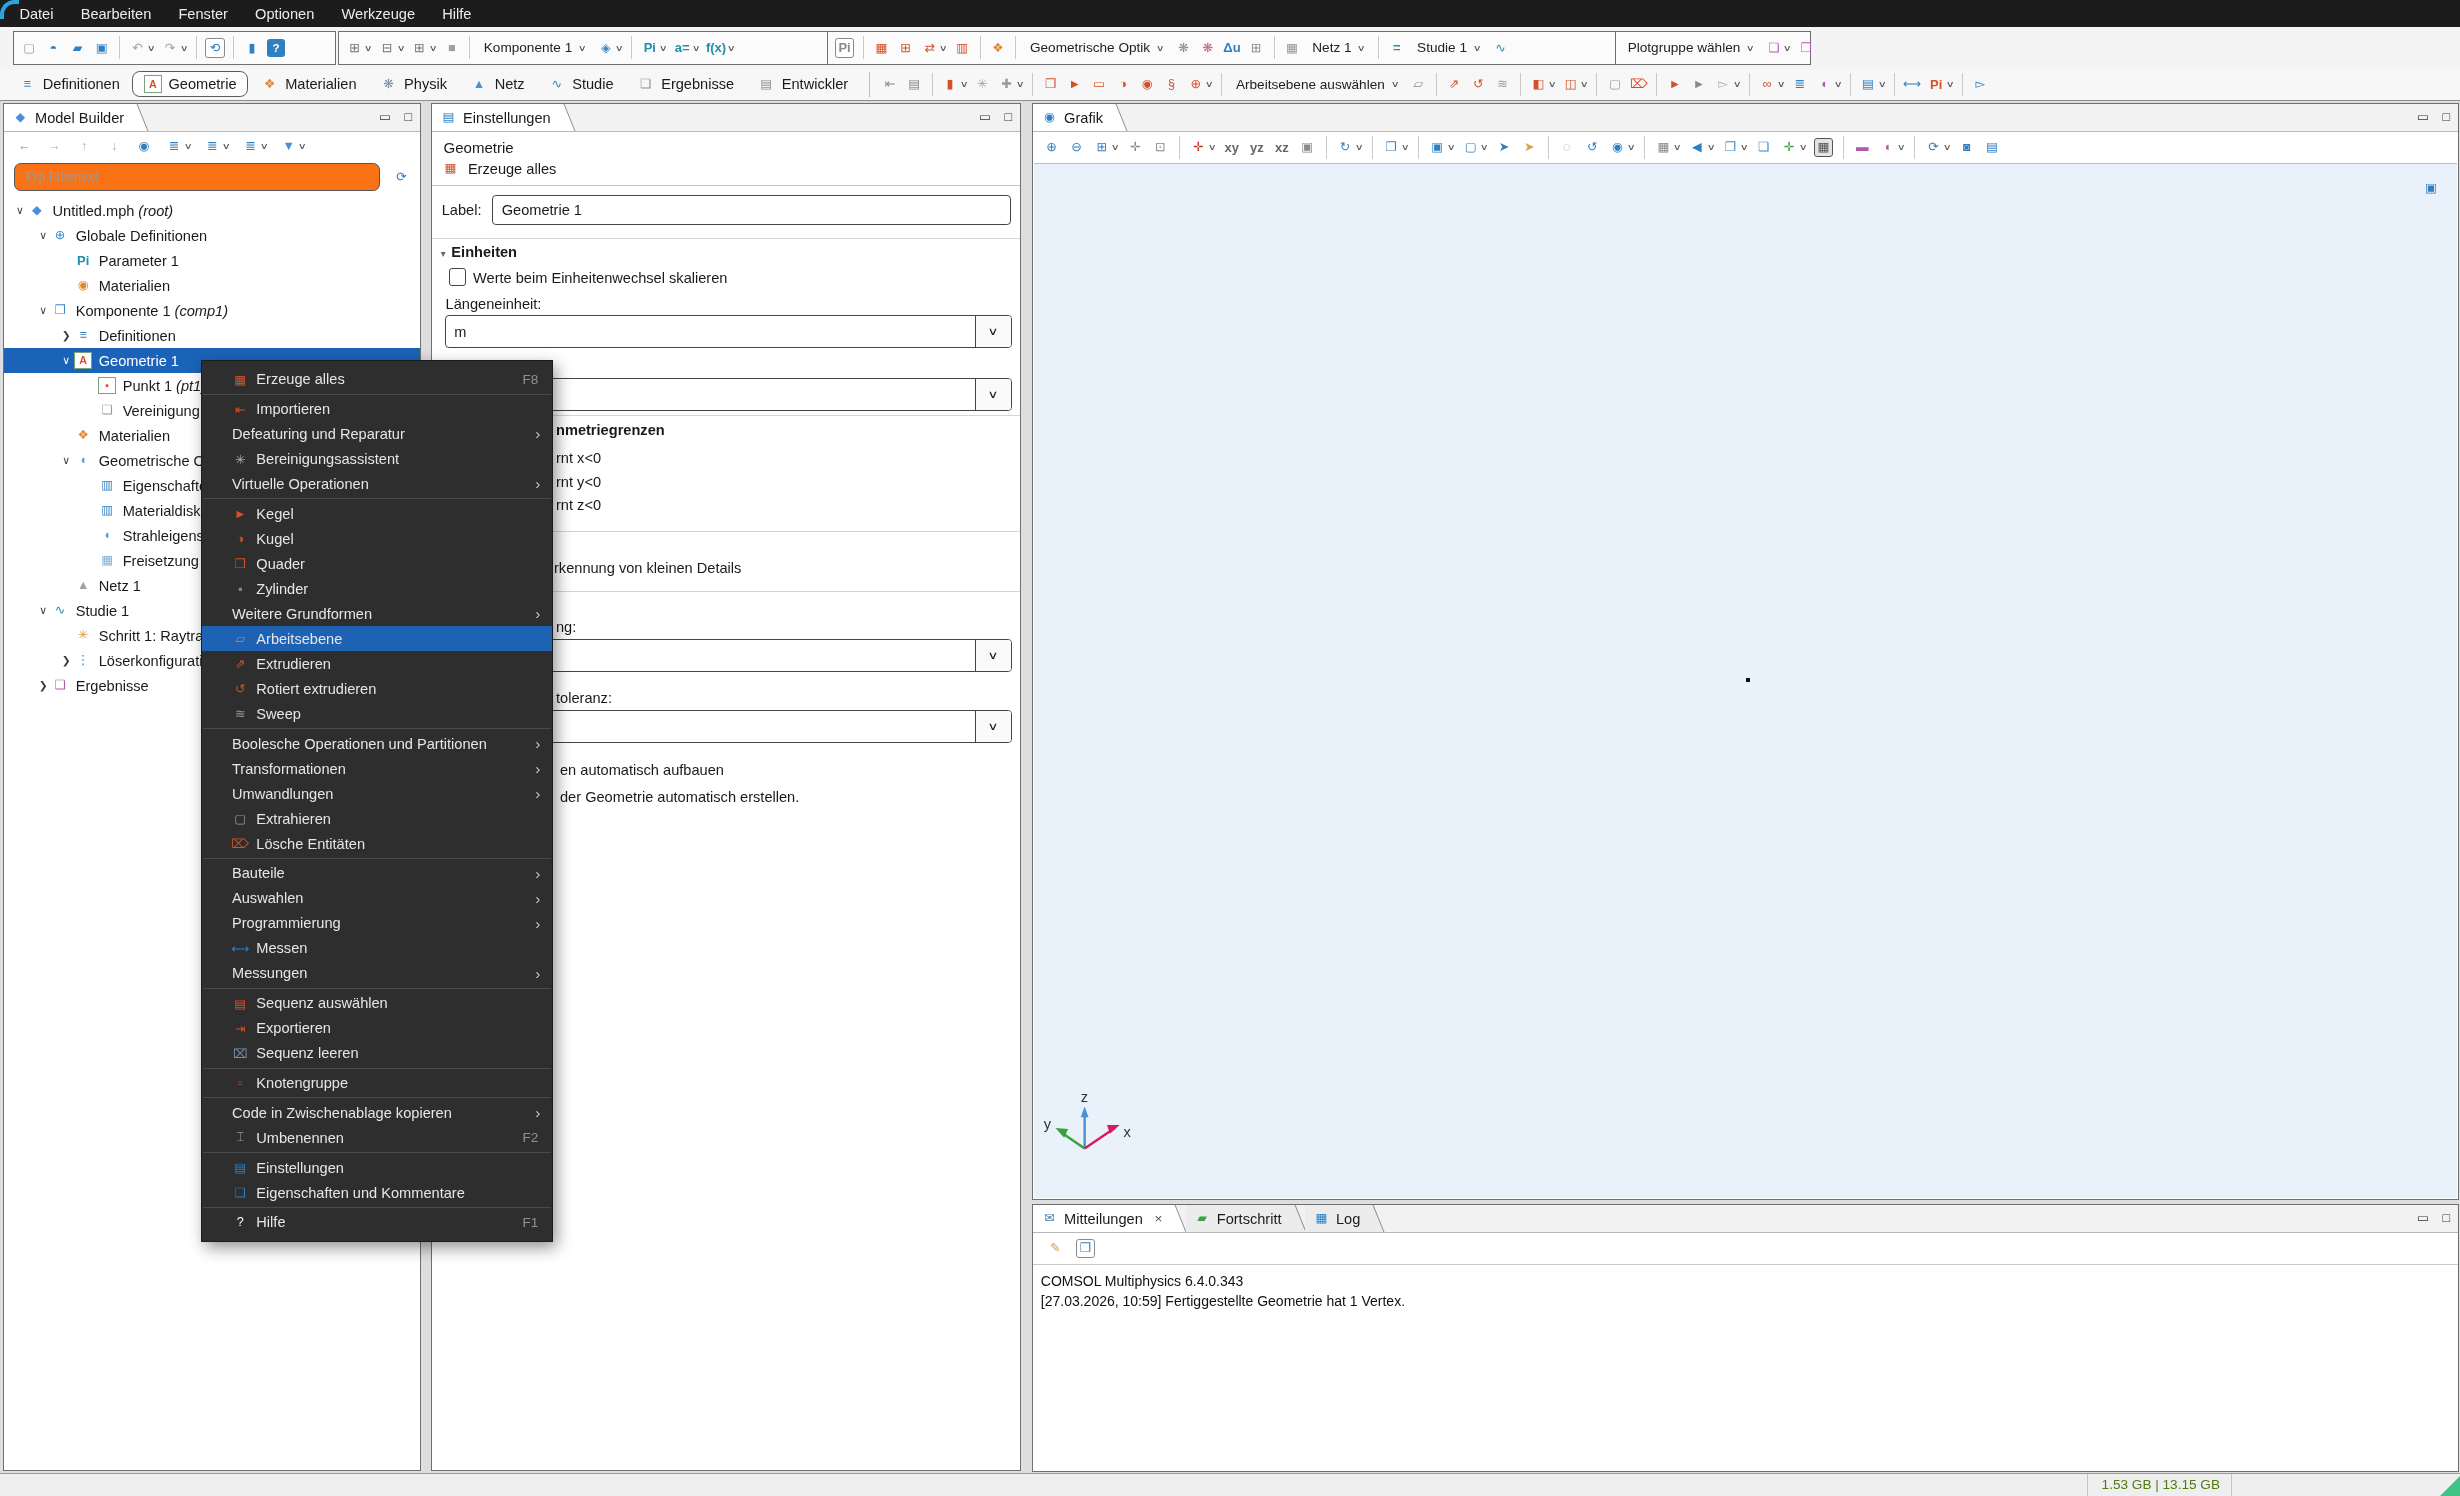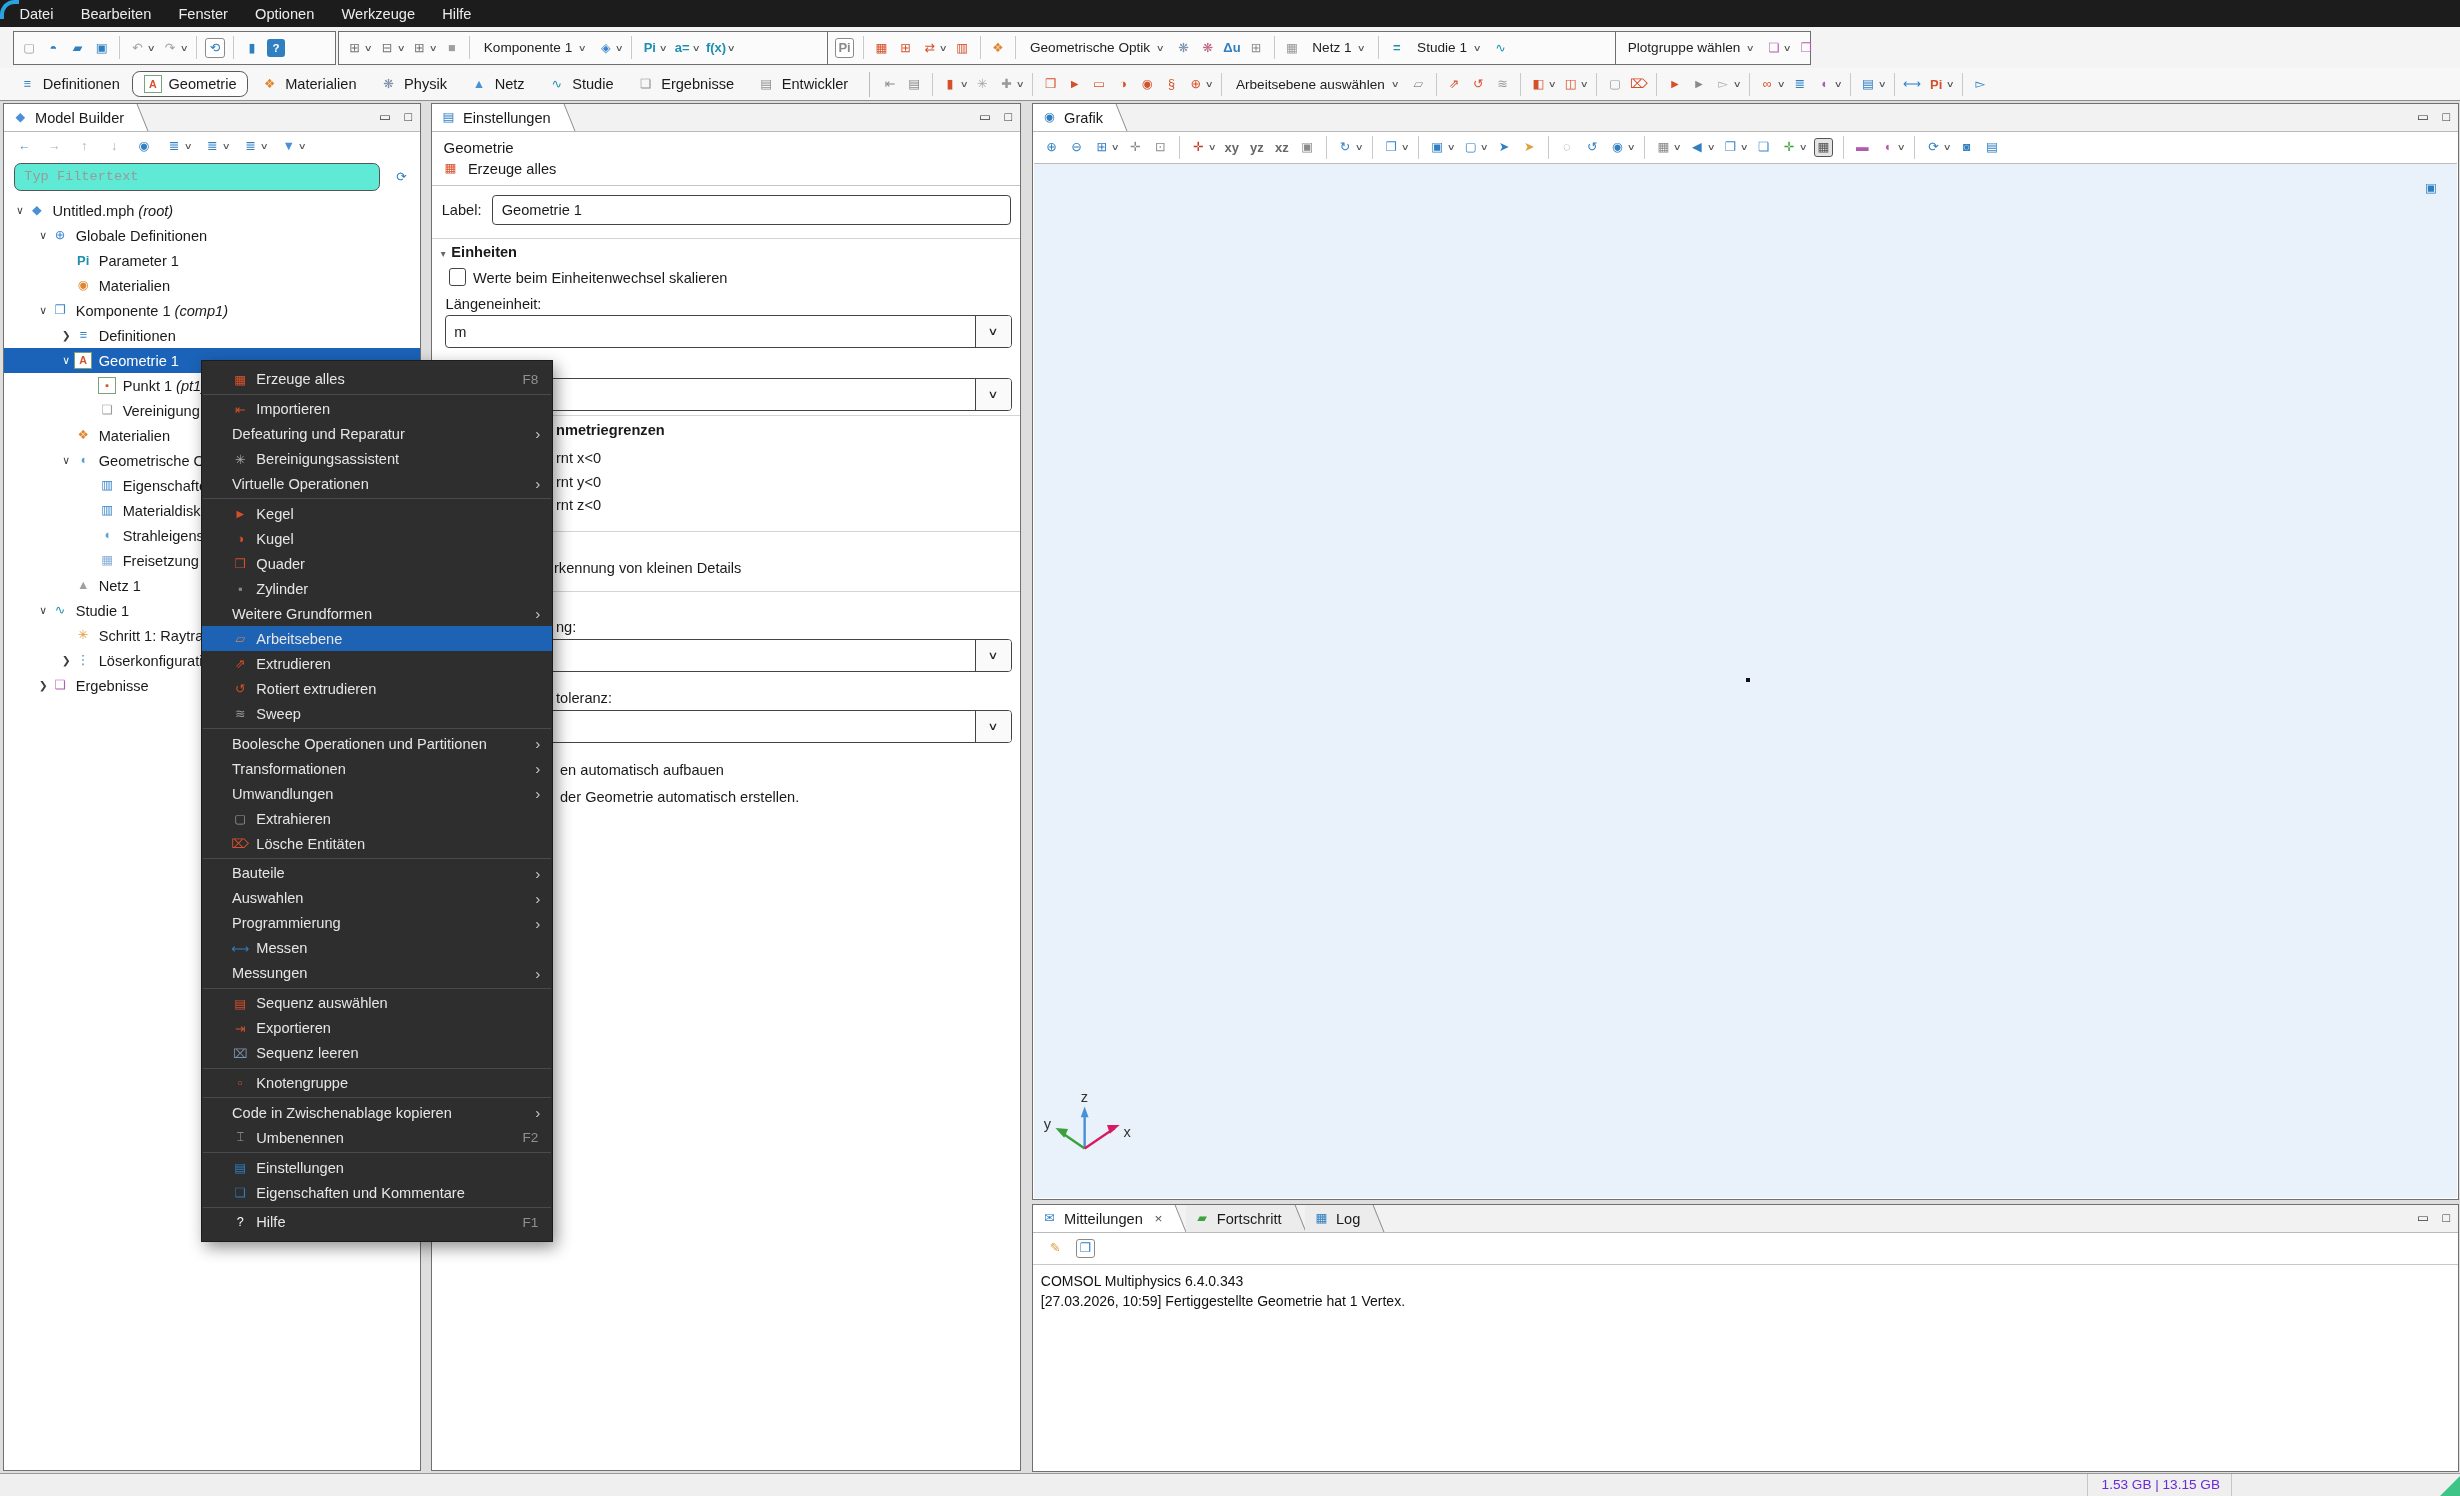--- a/index.html
+++ b/index.html
@@ -42,21 +42,21 @@
   .ptab .icn{position:relative;z-index:2;}
   .ptab.inactive{background:#ececec;}
   .ptab.inactive::after{background:#ececec;}
   .winbtns{position:absolute;right:7.8px;top:0;height:27px;display:flex;align-items:center;gap:13.6px;z-index:3;}
   .wbtn{font-size:12.6px;color:#333;line-height:1;}
   .tab-close{font-size:13.6px;color:#555;margin-left:5.8px;position:relative;z-index:2;}
 
   
   #mb-toolbar{height:29px;display:flex;align-items:center;gap:8.7px;padding:0 9.7px;}
   #mb-filter-row{position:relative;height:37px;}
-  #mb-filter{position:absolute;left:9.7px;top:1.9px;width:345px;height:26px;border:1.5px solid #555;border-radius:6.8px;padding:0 9.7px;font-size:13.6px;font-family:Liberation Mono, monospace;color:#333;background:#5eead4;outline:none;}
+  #mb-filter{position:absolute;left:9.7px;top:1.9px;width:345px;height:26px;border:1.5px solid #555;border-radius:6.8px;padding:0 9.7px;font-size:13.6px;font-family:Liberation Serif, serif;color:#333;background:#f97316;outline:none;}
   #mb-filter::placeholder{color:#9a9a9a;}
   #mb-refresh{position:absolute;right:7.8px;top:5.8px;}
   #tree{position:relative;}
   .trow{position:relative;height:25px;display:flex;align-items:center;white-space:nowrap;}
   .trow.selected{background:#1b63b8;color:#fff;}
   .texp{width:16.5px;flex:none;font-size:10.7px;color:#3c3c3c;text-align:center;}
   .trow.selected .texp{color:#fff;}
   .trow .icn{margin-right:6.8px;}
   .tsuffix{font-style:italic;margin-left:3.9px;}
 
@@ -78,21 +78,21 @@
   #gfx-canvas{position:absolute;left:1px;right:1px;top:59px;bottom:1px;background:#e9f1fb;border-top:1px solid #bcbcbc;}
   #gfx-point{position:absolute;width:3.9px;height:3.9px;background:#111;}
   #gfx-context-icon{position:absolute;}
 
   
   #msg-toolbar{height:31px;display:flex;align-items:center;gap:7.8px;padding:0 11.6px;border-bottom:1px solid #c9c9c9;}
   .msg-line{position:absolute;left:7.8px;font-size:14px;color:#111;white-space:nowrap;}
 
   
   #statusbar{position:absolute;left:0;bottom:0;right:0;height:22px;background:#efefef;border-top:1px solid #9a9a9a;}
-  #mem{position:absolute;right:241px;top:2.9px;font-size:13.6px;color:#6d28d9;}
+  #mem{position:absolute;right:241px;top:2.9px;font-size:13.6px;color:#4d7c0f;}
   .stsep{position:absolute;top:0;bottom:0;width:1px;background:#c6c6c6;}
   #green-corner{position:absolute;right:0;bottom:0;width:0;height:0;border-bottom:21.3px solid #3ec487;border-left:21.3px solid transparent;}
 
   
   #context-menu{position:absolute;left:201px;top:360px;width:350px;background:#2e2e2e;border:1px solid #1c1c1c;
                 box-shadow:3.9px 5.8px 15.5px rgba(0,0,0,0.45);padding:5.8px 0;z-index:50;}
   .mitem{position:relative;height:25px;display:flex;align-items:center;color:#e6e6e6;font-size:14.6px;padding-left:30px;white-space:nowrap;}
   .mitem .micon{width:16.5px;height:16.5px;margin-right:7.8px;display:inline-flex;align-items:center;justify-content:center;font-size:12.6px;flex:none;}
   .mitem.hl{background:#1e62b4;}
   .msc{position:absolute;right:13.6px;color:#909090;font-size:13.6px;}

